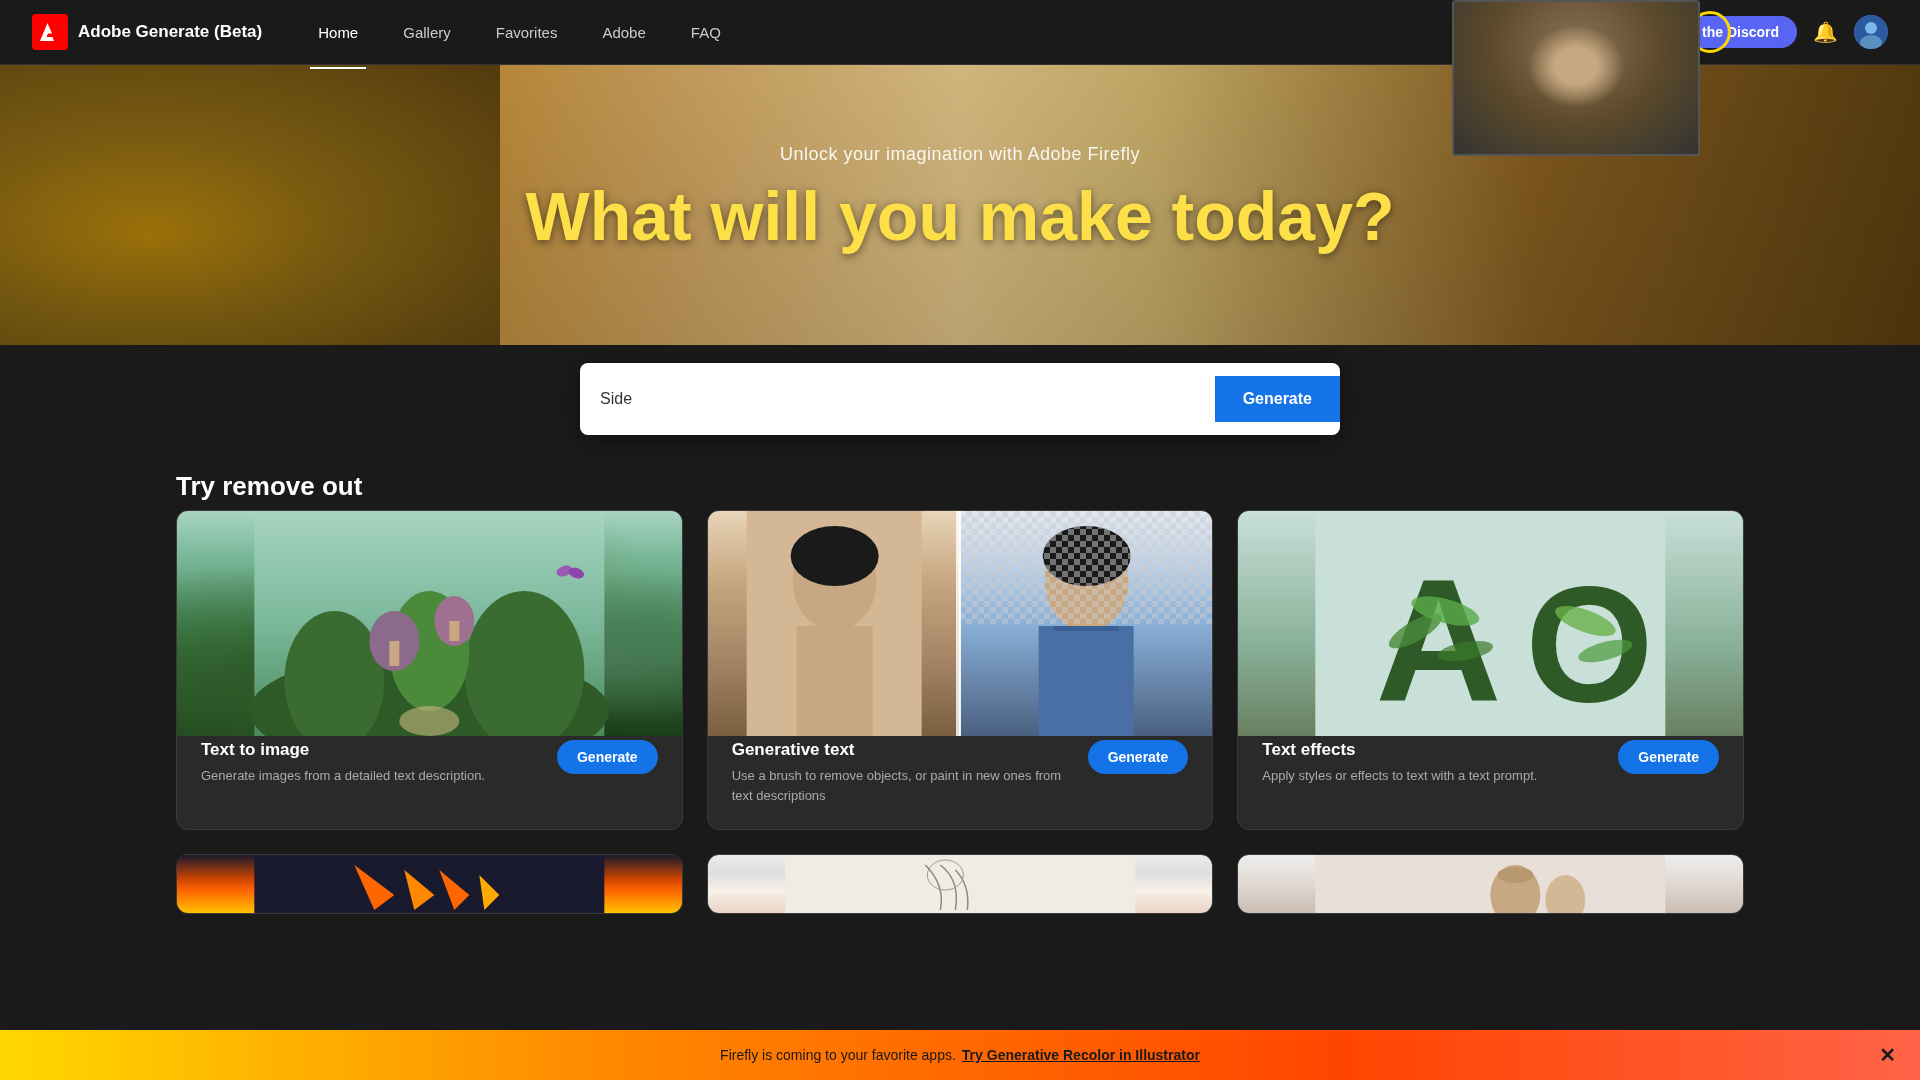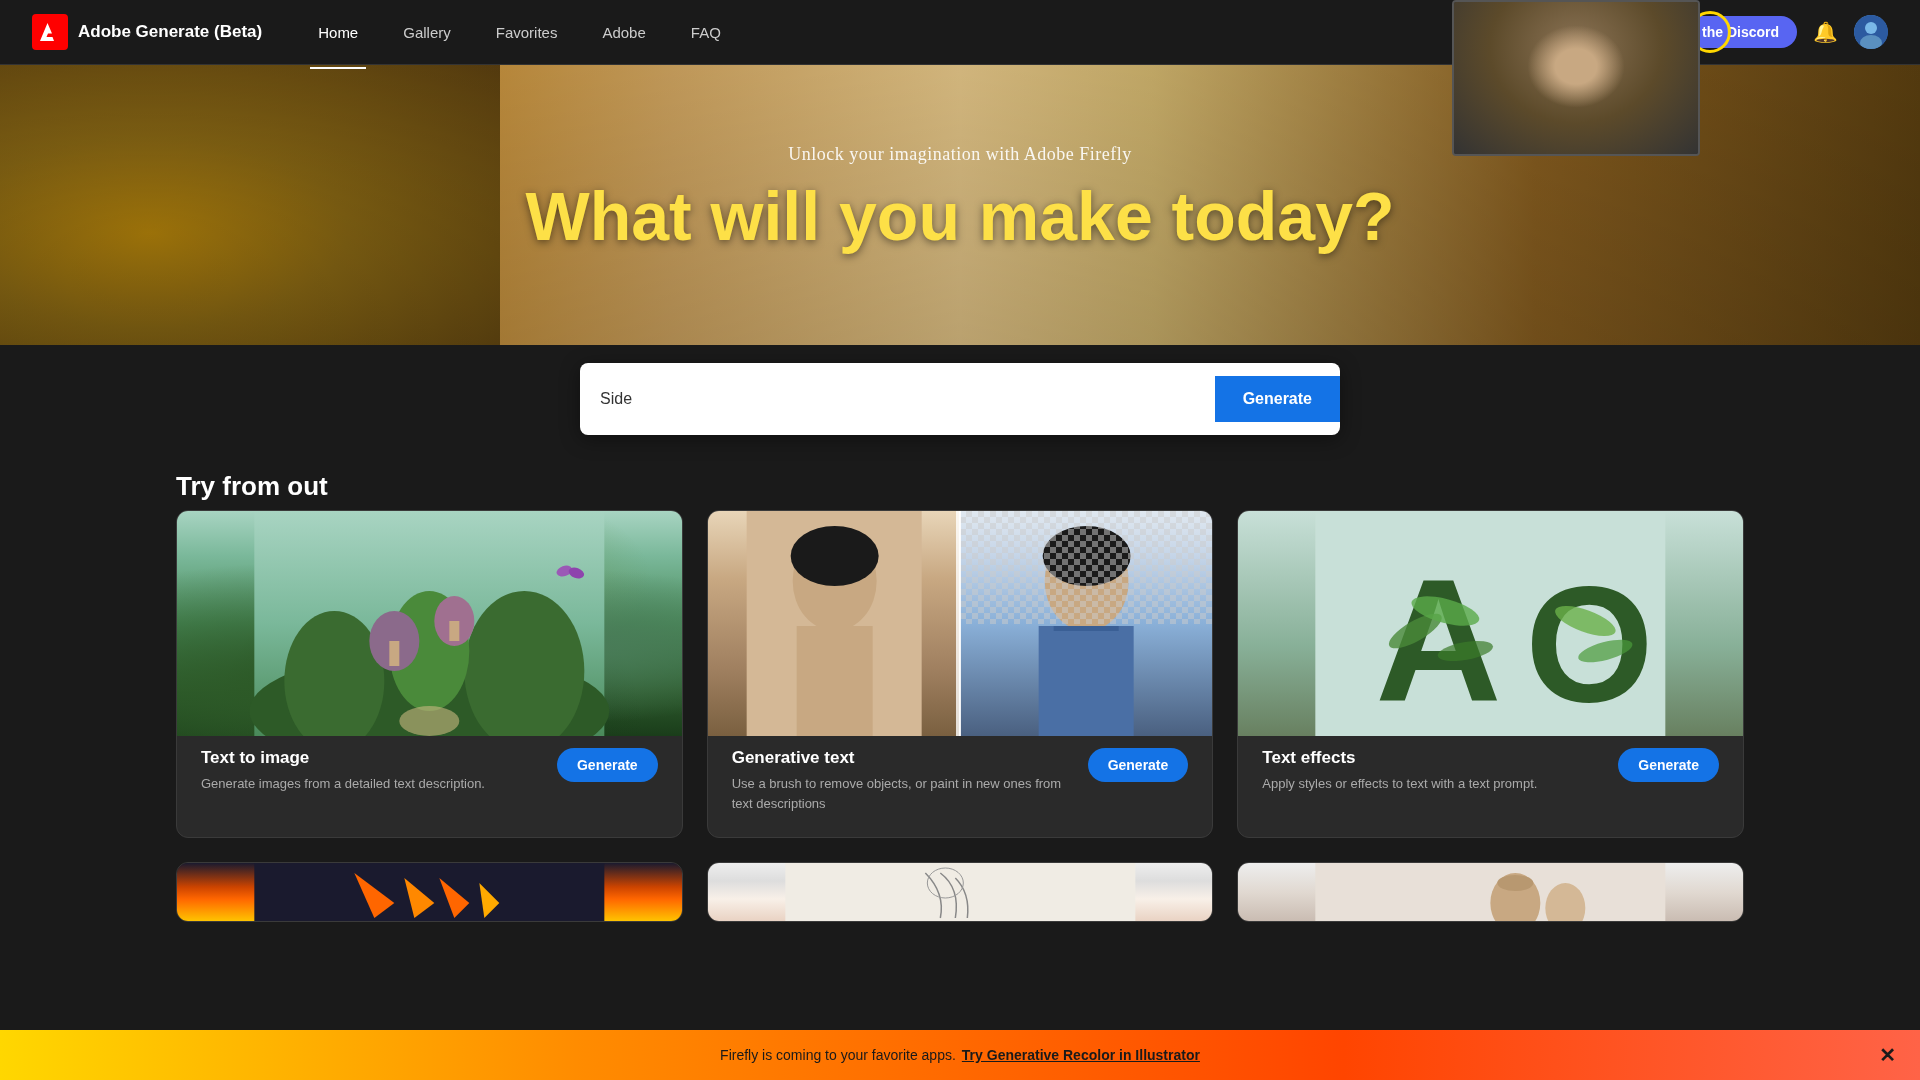--- a/index.html
+++ b/index.html
@@ -20,37 +20,37 @@
     .discord-icon { width: 20px; height: 14px; }
     .bell-icon { font-size: 20px; cursor: pointer; color: #ccc; }
     .avatar { width: 34px; height: 34px; border-radius: 50%; background: linear-gradient(135deg, #4a90d9, #2c5aa0); display: flex; align-items: center; justify-content: center; font-size: 14px; font-weight: bold; color: #fff; cursor: pointer; overflow: hidden; }
 
     
     .hero { position: relative; width: 100%; height: 280px; overflow: hidden; }
     .hero-bg { width: 100%; height: 100%; background: linear-gradient(to right, #8B6914 0%, #c4892a 20%, #d4a862 35%, #e8c98a 50%, #d4b870 60%, #8B6020 80%, #5c4010 100%); }
     .hero-face { position: absolute; left: 0; top: 0; width: 500px; height: 100%; background: radial-gradient(ellipse at 30% 60%, #b8860b 0%, #8B6914 40%, #5c4010 100%); }
     .hero-overlay { position: absolute; inset: 0; background: linear-gradient(to bottom, rgba(0,0,0,0.1), rgba(0,0,0,0.2)); }
     .hero-text { position: absolute; top: 50%; left: 50%; transform: translate(-50%, -55%); text-align: center; }
-    .hero-subtitle { font-size: 18px; color: rgba(255,255,255,0.9); margin-bottom: 12px; letter-spacing: 0.5px; font-family: Liberation Serif, serif; }
+    .hero-subtitle { font-size: 18px; color: rgba(255,255,255,0.9); margin-bottom: 12px; letter-spacing: 0.5px; }
     .hero-title { font-size: 68px; font-weight: 700; color: #fde047; text-shadow: 0 2px 8px rgba(0,0,0,0.5); white-space: nowrap; }
 
     
     .search-bar-wrap { display: flex; justify-content: center; padding: 18px 32px 0; }
     .search-bar { display: flex; align-items: center; width: 760px; background: #fff; border-radius: 8px; overflow: hidden; box-shadow: 0 4px 20px rgba(0,0,0,0.4); }
     .search-input { flex: 1; border: none; outline: none; padding: 27px 20px; font-size: 16px; color: #333; background: transparent; }
     .generate-btn { background: #1473e6; color: #fff; border: none; padding: 14px 28px; font-size: 16px; font-weight: 600; cursor: pointer; white-space: nowrap; }
 
     
     .section { padding: 36px 176px; }
     .section-title { font-size: 26px; font-weight: 700; color: #fff; margin-bottom: 8px; }
     .section-subtitle { font-size: 15px; color: #aaa; margin-bottom: 28px; }
     .cards-grid { display: grid; grid-template-columns: repeat(3, 1fr); gap: 24px; }
     .card { background: #2a2a2a; border-radius: 12px; overflow: hidden; border: 1px solid #3a3a3a; }
     .card-img-placeholder { width: 100%; height: 225px; display: block; }
-    .card-body { padding: 12px 24px 24px; display: flex; align-items: flex-start; justify-content: space-between; gap: 12px; }
+    .card-body { padding: 4px 24px 24px; display: flex; align-items: flex-start; justify-content: space-between; gap: 12px; }
     .card-info { flex: 1; }
     .card-title { font-size: 17px; font-weight: 700; color: #fff; margin-bottom: 6px; }
     .card-desc { font-size: 13px; color: #aaa; line-height: 1.5; }
     .card-btn { background: #1473e6; color: #fff; border: none; border-radius: 20px; padding: 9px 20px; font-size: 14px; font-weight: 600; cursor: pointer; white-space: nowrap; flex-shrink: 0; }
 
     
     .cards-grid-bottom { display: grid; grid-template-columns: repeat(3, 1fr); gap: 24px; }
     .card-partial { background: #2a2a2a; border-radius: 12px; overflow: hidden; border: 1px solid #3a3a3a; height: 60px; position: relative; }
 
     
@@ -144,21 +144,21 @@
 </div>
 
 <div class="search-bar-wrap">
   <div class="search-bar">
     <input class="search-input" type="text" value="Side" style="">
     <button class="generate-btn">Generate</button>
   </div>
 </div>
 
 <div class="section">
-  <div class="section-title">Try from out</div>
+  <div class="section-title">Try remove out</div>
 
   <div class="cards-grid">
 
     <div class="card">
       <div class="card-img-placeholder img-text-to-image">
         
         <svg width="100%" height="225" viewBox="0 0 350 225" xmlns="http://www.w3.org/2000/svg">
           <defs>
             <linearGradient id="sky1" x1="0" y1="0" x2="0" y2="1">
               <stop offset="0%" stop-color="#a8d4c2"></stop>

